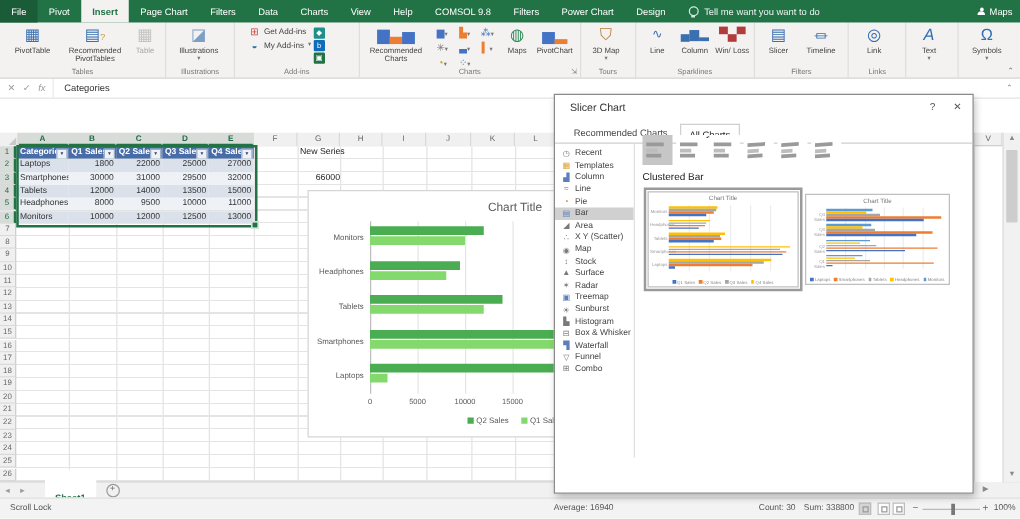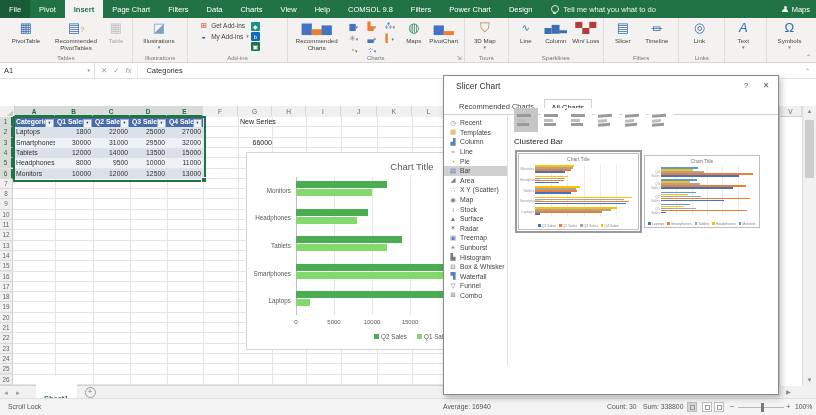--- a/index.html
+++ b/index.html
@@ -152,21 +152,21 @@
         <div class="rtab">Charts</div>
         <div class="rtab">View</div>
         <div class="rtab">Help</div>
         <div class="rtab">COMSOL 9.8</div>
         <div class="rtab">Filters</div>
         <div class="rtab">Power Chart</div>
         <div class="rtab">Design</div>
       </div>
     <div id="tellme">
       <span class="bulb"></span>
-      <span>Tell me what you what to do</span>
+      <span>Tell me want you want to do</span>
     </div>
     <div id="share">
       <span class="person"></span>
       <span>Maps</span>
     </div>
   </div>
 
   <div id="ribbon">
     <div class="grp" style="width:128px;">
       <div class="bigbtn">
@@ -297,24 +297,20 @@
       <div class="bigbtn" style="width:38px;">
         <span class="gicon" style="color:#2f6fb5;">Ω</span>
         <span class="blabel">Symbols</span>
         <span style="font-size:5px;color:#777;">▾</span>
       </div>
     </div>
     <span id="ribbon-collapse">⌃</span>
   </div>
 
   <div id="fbar">
-    <div id="namebox">
-      <span>A1</span>
-      <span style="font-size:5px;color:#888;">▾</span>
-    </div>
     <div class="fbtns">
       <span>✕</span>
       <span>✓</span>
       <span style="font-style:italic;">fx</span>
     </div>
     <div id="fvalue">Categories</div>
     <div id="fchev">⌃</div>
   </div>
   <div id="fgap"></div>
 

